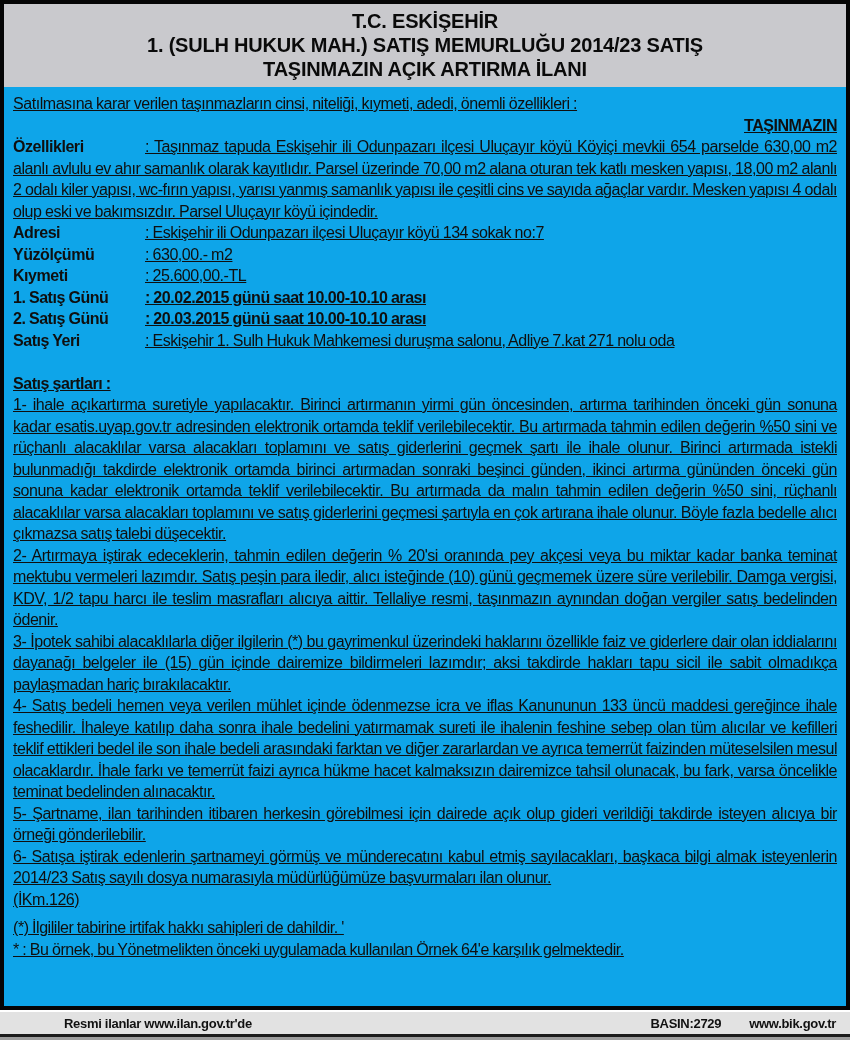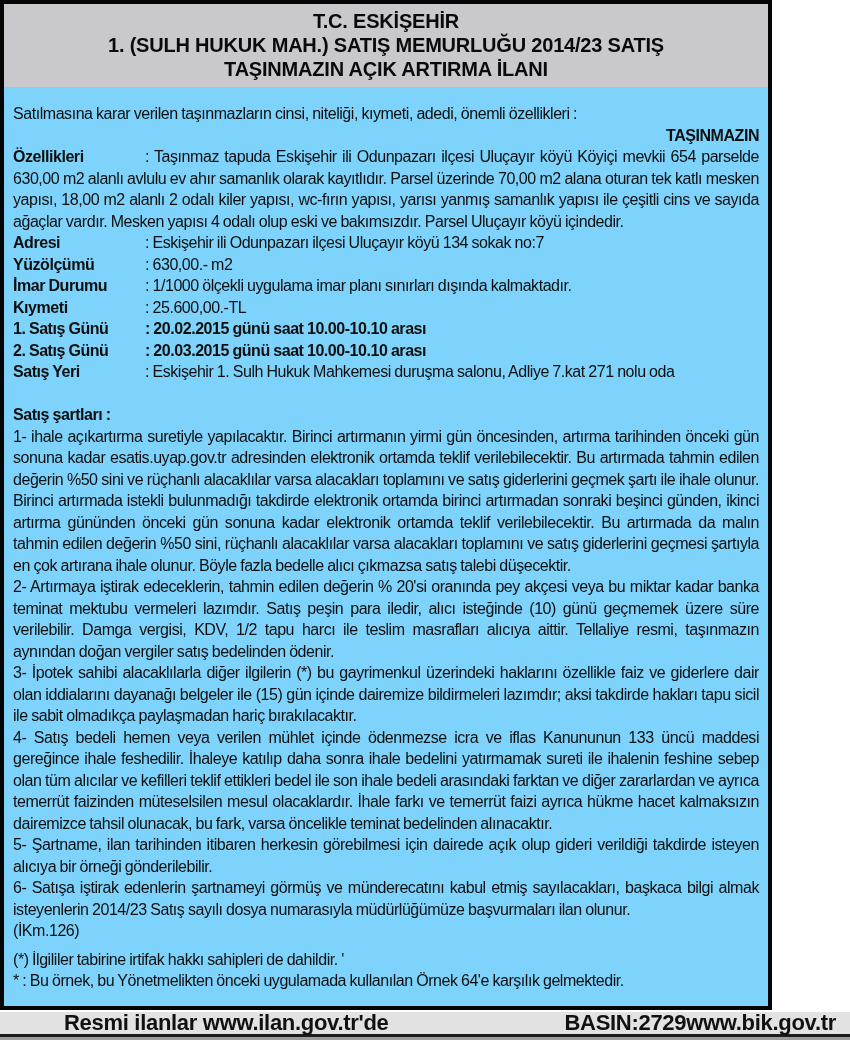--- a/index.html
+++ b/index.html
@@ -7,44 +7,45 @@
   body {
     width: 850px;
     height: 1040px;
     font-family: "Liberation Sans", sans-serif;
     color: #0f0f0f;
     overflow: hidden;
   }
   .page { width: 850px; height: 1040px; background: #fff; }
 
   .notice-box {
-    width: 772px;
+    width: 850px;
     height: 1010px;
     border: 4px solid #050505;
     overflow: hidden;
-    background: #7dd3fc;
+    background: #0ea5e9;
   }
 
   .header {
     background: #c9c9cd;
     text-align: center;
     padding: 5px 10px 6px;
     font-weight: bold;
     font-size: 20px;
     line-height: 24px;
     letter-spacing: -0.2px;
     color: #0a0a0a;
   }
 
   .content {
-    padding: 16px 9px 0 9px;
+    padding: 6px 9px 0 9px;
     font-size: 16px;
     line-height: 21.5px;
     letter-spacing: -0.45px;
     word-spacing: -0.5px;
+    text-decoration: underline;
   }
   .content p { margin: 0; }
 
   .section-heading { font-weight: bold; text-align: right; }
 
   .info-row .label {
     display: inline-block;
     width: 132px;
     font-weight: bold;
     vertical-align: top;
@@ -61,25 +62,25 @@
 
   .footer { margin-top: 2px; }
   .footer-strip {
     height: 22px;
     background: #e2e2e2;
     display: flex;
     align-items: center;
     justify-content: space-between;
     padding: 0 14px 0 64px;
     font-weight: bold;
-    font-size: 22px;
+    font-size: 13px;
     letter-spacing: -0.3px;
     color: #111;
   }
-  .footer-right { display: flex; }
+  .footer-right { display: flex; gap: 28px; }
   .bar-dark { height: 3px; background: #1b1b1b; }
   .bar-gray { height: 4px; background: #9c9c9c; }
 </style>
 </head>
 <body>
 
 <div class="page">
 
   <div class="notice-box">
 
@@ -93,21 +94,20 @@
 
       <p>Satılmasına karar verilen taşınmazların cinsi, niteliği, kıymeti, adedi, önemli özellikleri :</p>
       <p class="section-heading">TAŞINMAZIN</p>
 
       <p class="info-row justify"><span class="label">Özellikleri</span><span class="value">: Taşınmaz tapuda Eskişehir ili Odunpazarı ilçesi Uluçayır köyü Köyiçi mevkii 654 parselde 630,00 m2 alanlı avlulu ev ahır samanlık olarak kayıtlıdır. Parsel üzerinde 70,00 m2 alana oturan tek katlı mesken yapısı, 18,00 m2 alanlı 2 odalı kiler yapısı, wc-fırın yapısı, yarısı yanmış samanlık yapısı ile çeşitli cins ve sayıda ağaçlar vardır. Mesken yapısı 4 odalı olup eski ve bakımsızdır. Parsel Uluçayır köyü içindedir.</span></p>
 
       <p class="info-row"><span class="label">Adresi</span><span class="value">: Eskişehir ili Odunpazarı ilçesi Uluçayır köyü 134 sokak no:7</span></p>
 
       <p class="info-row"><span class="label">Yüzölçümü</span><span class="value">: 630,00.- m2</span></p>
 
-      <p class="info-row"><span class="label">İmar Durumu</span><span class="value">: 1/1000 ölçekli uygulama imar planı sınırları dışında kalmaktadır.</span></p>
 
       <p class="info-row"><span class="label">Kıymeti</span><span class="value">: 25.600,00.-TL</span></p>
 
 
       <p class="info-row bold-value"><span class="label">1. Satış Günü</span><span class="value">: 20.02.2015 günü saat 10.00-10.10 arası</span></p>
 
       <p class="info-row bold-value"><span class="label">2. Satış Günü</span><span class="value">: 20.03.2015 günü saat 10.00-10.10 arası</span></p>
 
       <p class="info-row"><span class="label">Satış Yeri</span><span class="value">: Eskişehir 1. Sulh Hukuk Mahkemesi duruşma salonu, Adliye 7.kat 271 nolu oda</span></p>
 

